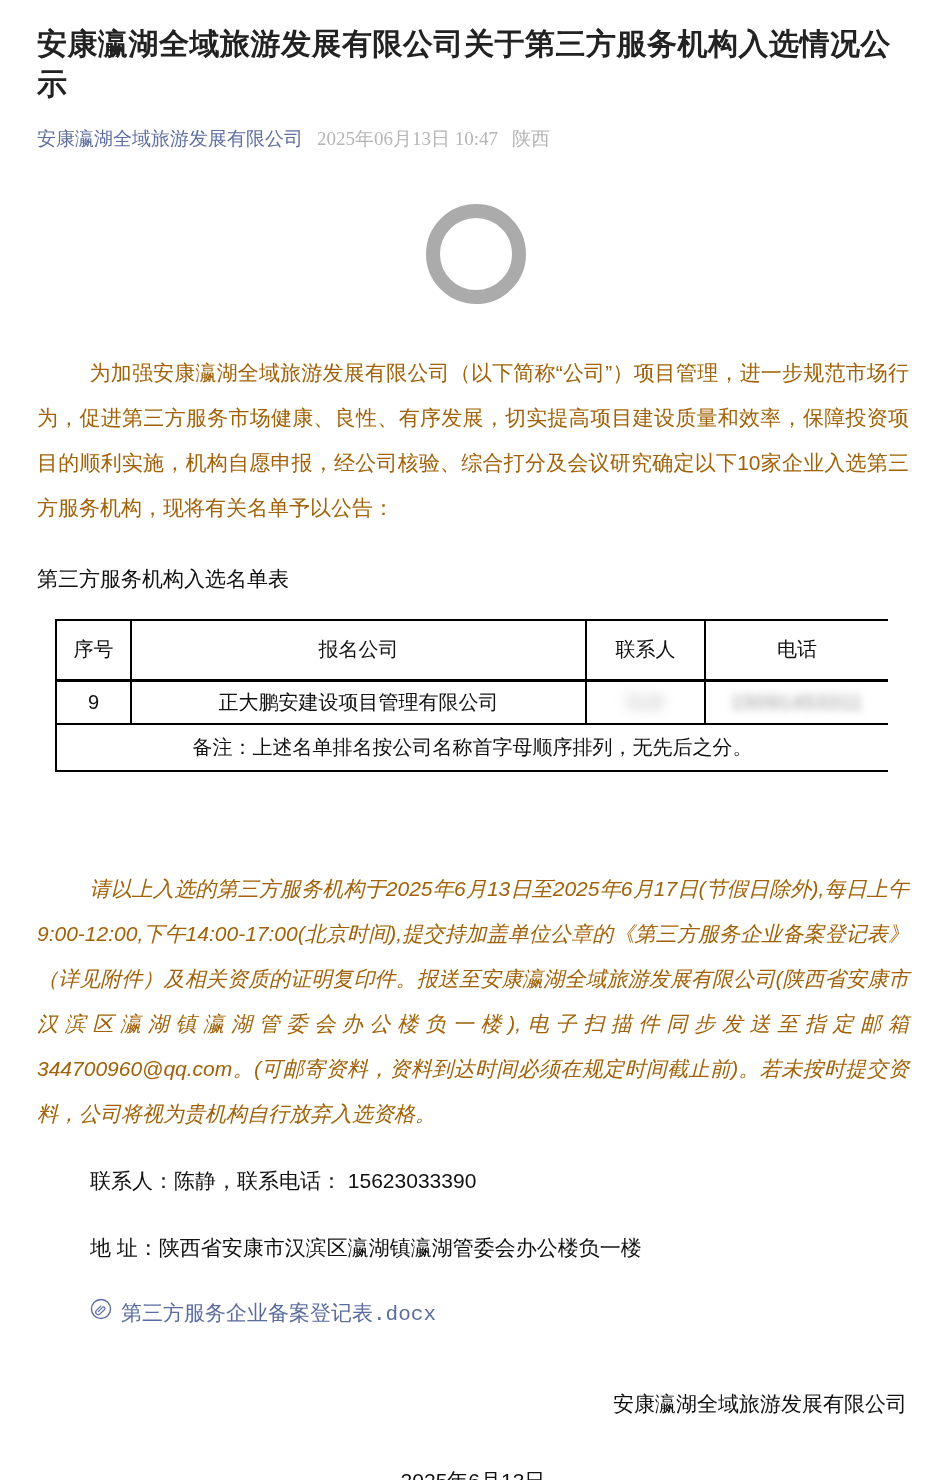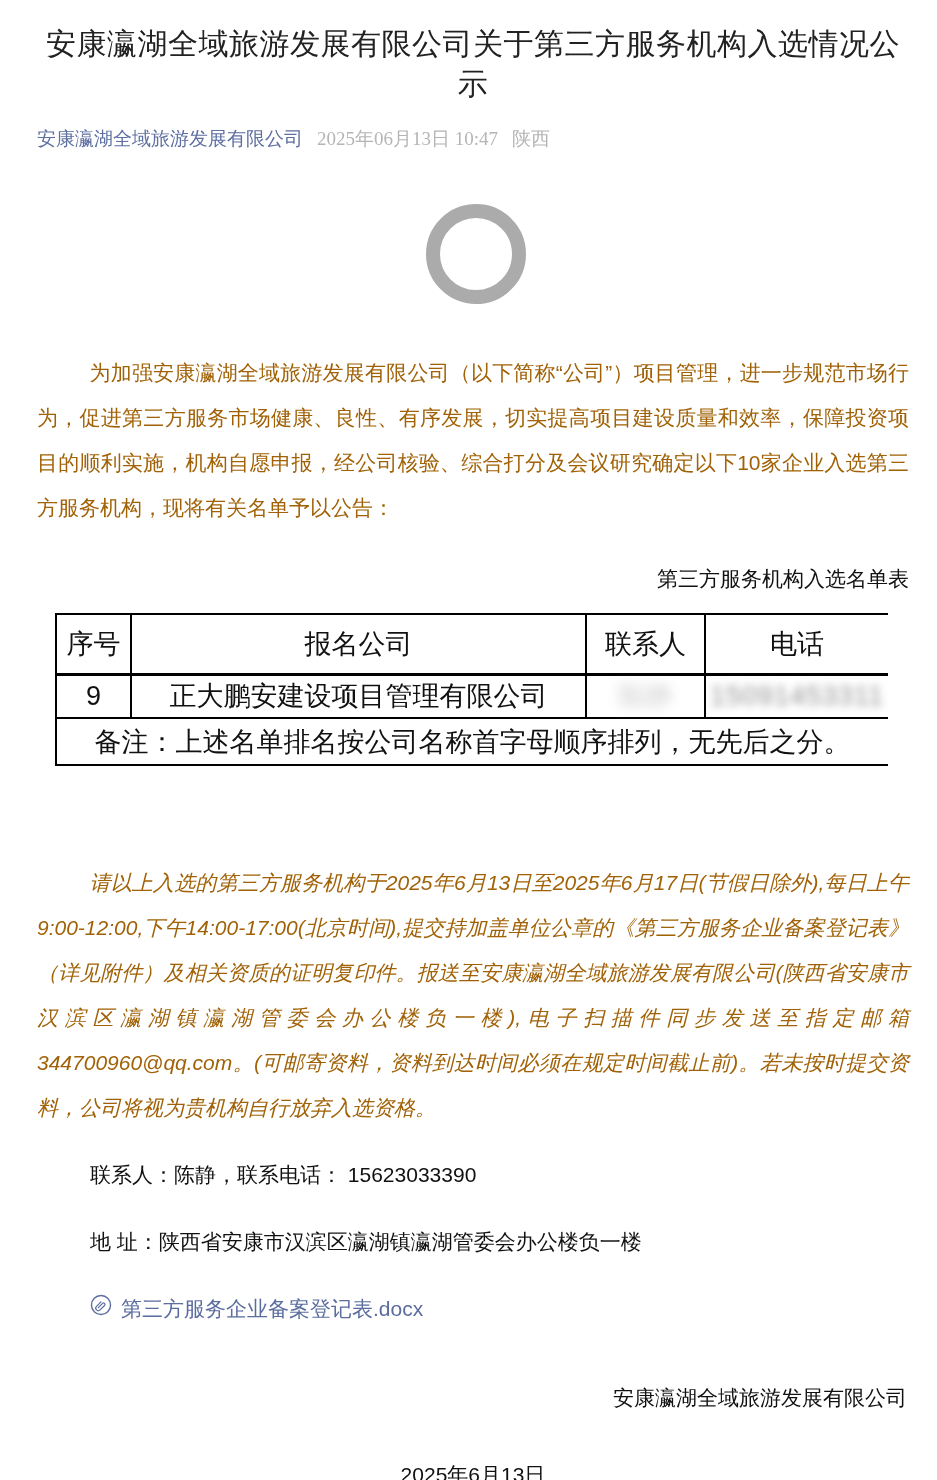--- a/index.html
+++ b/index.html
@@ -12,24 +12,23 @@
   .page {
     width: 937px;
     min-height: 1480px;
     padding: 24px 28px 70px 37px;
     background: #ffffff;
   }
   
   .article-title {
     font-size: 30px;
     line-height: 40px;
-    font-weight: 400;
+    font-weight: 700;
     color: #222222;
     letter-spacing: 0.5px;
-    text-align: center;
   }
   .meta-row {
     margin-top: 24px;
     font-size: 19px;
     line-height: 22px;
     display: flex;
     align-items: baseline;
     gap: 14px;
     white-space: nowrap;
   }
@@ -54,32 +53,32 @@
     text-indent: 2.5em;
     color: #a16207;
     text-align: justify;
   }
   .para.second { margin-top: 94px; font-style: italic; }
 
   .table-caption {
     margin-top: 26px;
     font-size: 21px;
     line-height: 45px;
-    text-align: right;
+    text-align: left;
     color: #111111;
   }
 
   
   .roster-table {
-    margin-top: 12px;
+    margin-top: 18px;
     margin-left: 18px;
     border-collapse: collapse;
     table-layout: fixed;
     width: 832px;
-    font-size: 27px;
+    font-size: 20px;
     color: #111111;
   }
   .roster-table th, .roster-table td {
     border: 2px solid #000000;
     text-align: center;
     font-weight: 400;
     padding: 0;
   }
   .roster-table .head-row th { height: 60px; border-bottom-width: 3px; }
   .roster-table .data-row td { height: 44px; }
@@ -113,20 +112,21 @@
   }
 
   .attachment-line {
     margin-top: 22px;
     padding-left: 53px;
     font-size: 21px;
     line-height: 45px;
     display: flex;
     align-items: center;
     gap: 9px;
+    font-family: Liberation Mono, monospace;
   }
   .attachment-link {
     color: #5b6c9f;
     text-decoration: none;
     cursor: pointer;
     display: inline-flex;
     align-items: center;
     gap: 9px;
   }
   .clip-icon { flex: 0 0 auto; display: inline-block; }

